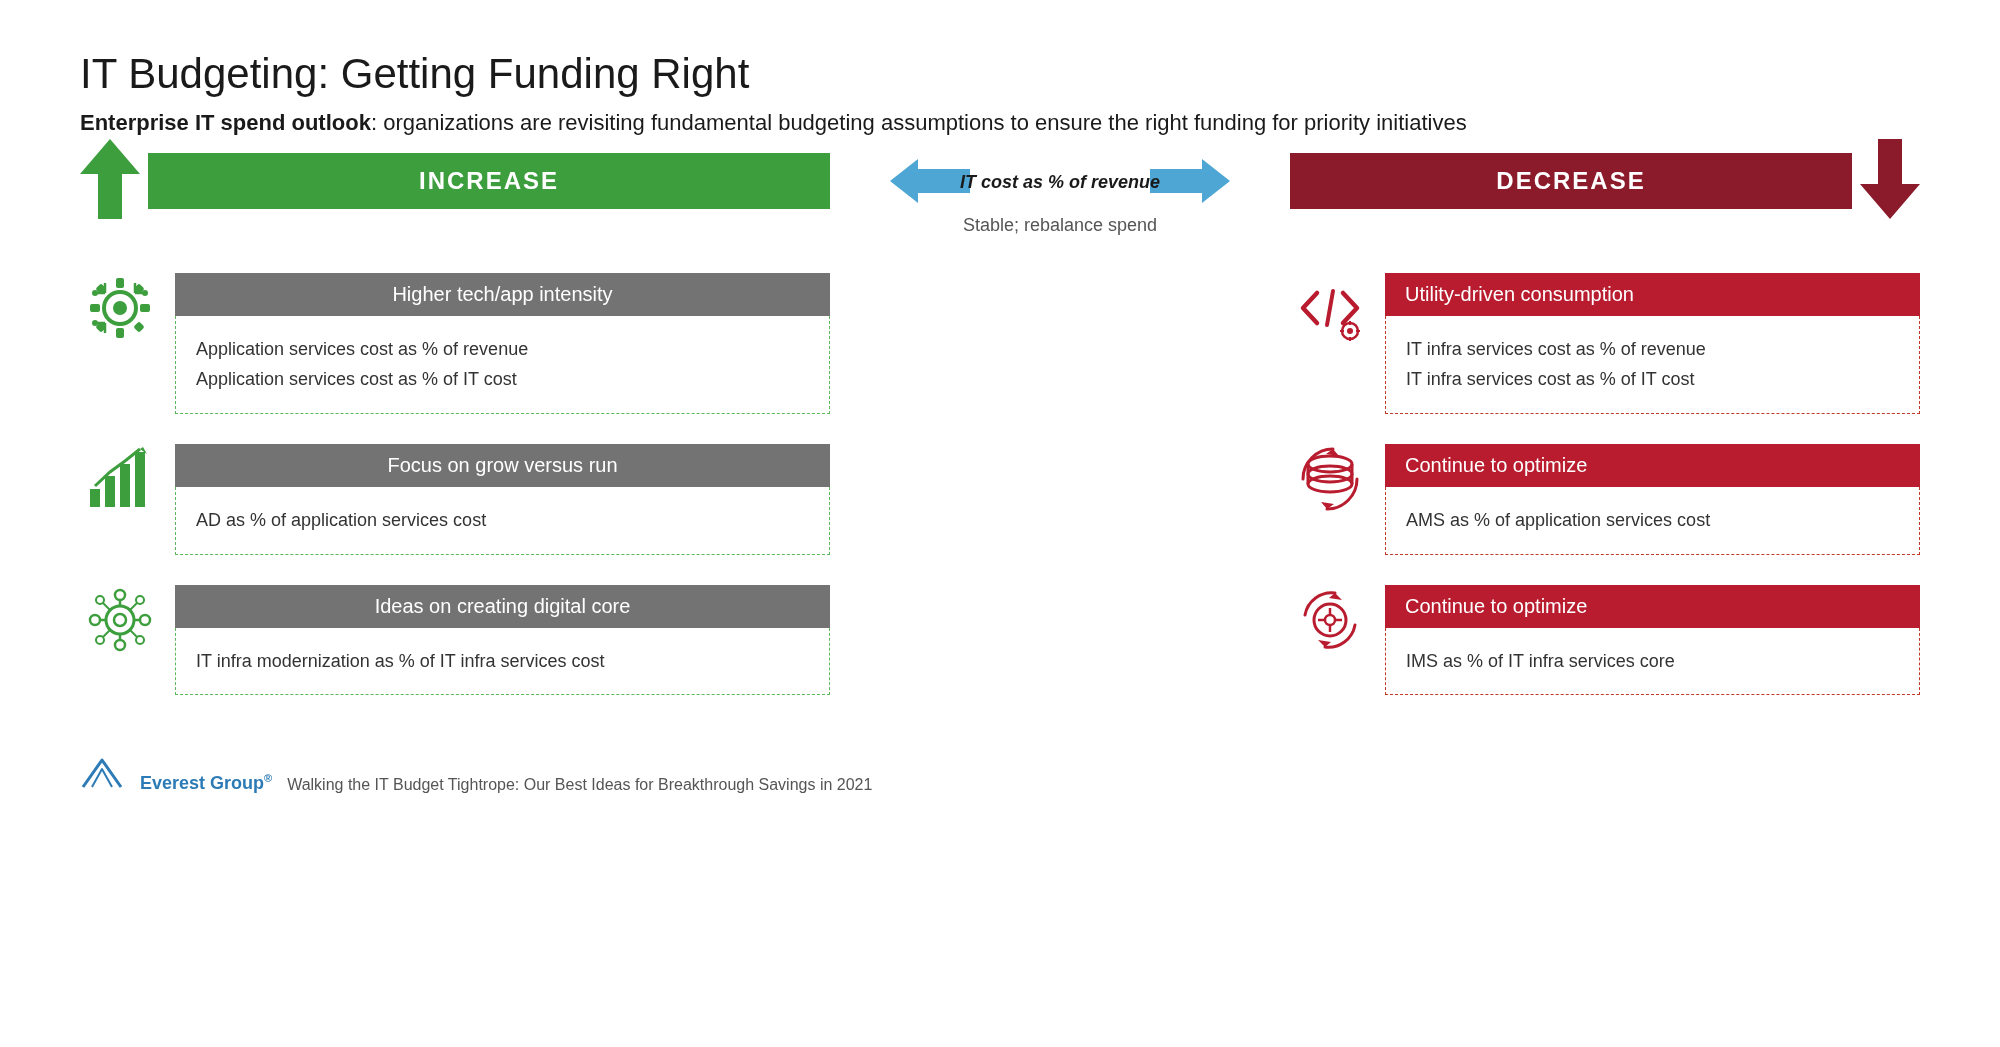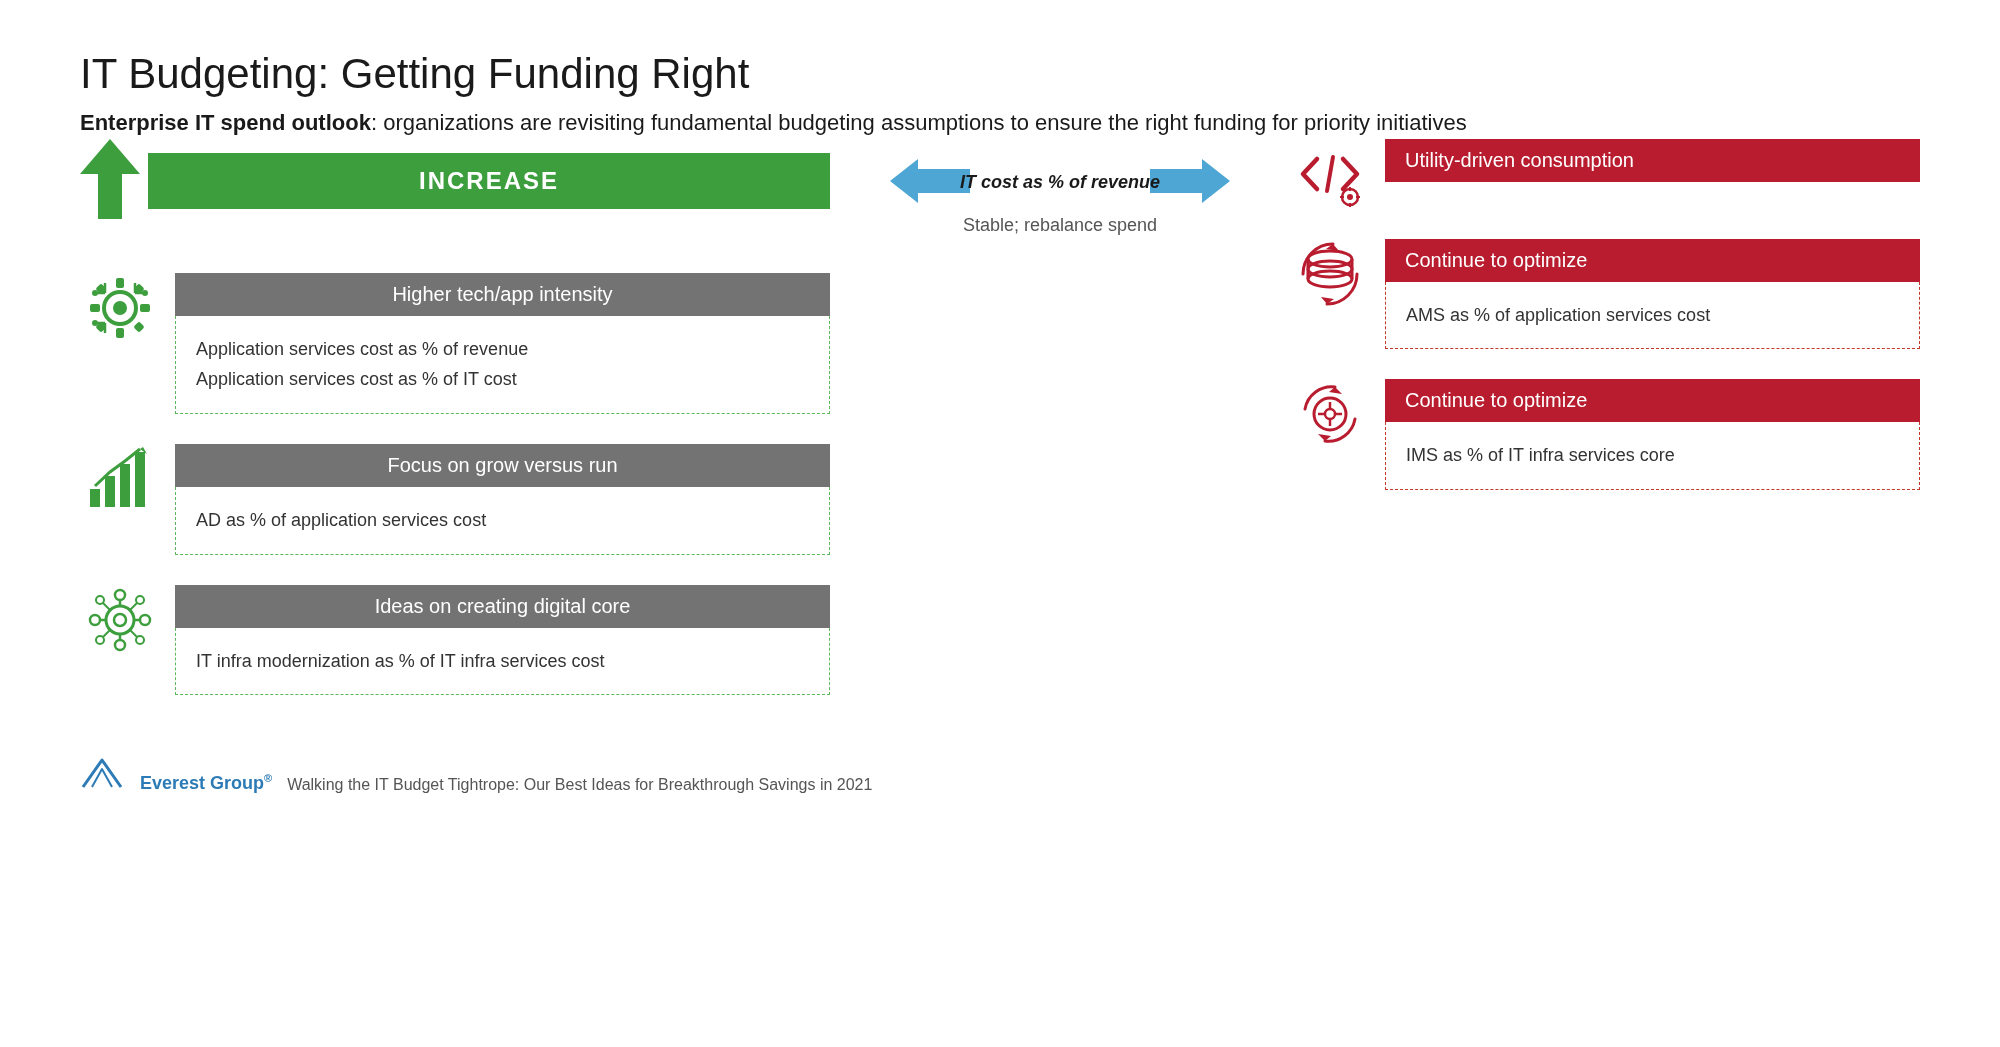--- a/index.html
+++ b/index.html
@@ -345,20 +345,29 @@
         </svg>
         <div style="margin-top: -48px; text-align: center; z-index: 10; position: relative; font-style: italic;">
           <div style="font-size: 18px; font-weight: 600; color: #1a1a1a; padding: 6px 20px;">IT cost as % of revenue</div>
         </div>
         <div style="margin-top: 16px; font-size: 18px; color: rgb(85, 85, 85); text-align: center;">Stable; rebalance spend</div>
       </div>
     </div>
 
     <div class="right-column">
 
+      <div class="section-header" style="justify-content: flex-start;">
+        <div class="decrease-banner">DECREASE</div>
+
+        <span class="red-down-arrow">
+          <svg viewBox="0 0 60 80" fill="none" xmlns="http://www.w3.org/2000/svg">
+            <polygon points="30,80 60,45 42,45 42,0 18,0 18,45 0,45" fill="#8b1a2a"></polygon>
+          </svg>
+        </span>
+      </div>
 
       <div class="card-item">
         <div class="card-icon">
           <svg viewBox="0 0 70 70" fill="none" xmlns="http://www.w3.org/2000/svg">
 
             <polyline points="22,20 8,35 22,50" stroke="#b81c2e" stroke-width="4.5" fill="none" stroke-linecap="round" stroke-linejoin="round"></polyline>
 
             <polyline points="48,20 62,35 48,50" stroke="#b81c2e" stroke-width="4.5" fill="none" stroke-linecap="round" stroke-linejoin="round"></polyline>
 
             <line x1="38" y1="18" x2="32" y2="52" stroke="#b81c2e" stroke-width="4" stroke-linecap="round"></line>
@@ -366,20 +375,24 @@
             <circle cx="55" cy="58" r="8" stroke="#b81c2e" stroke-width="2.5" fill="none"></circle>
             <circle cx="55" cy="58" r="3" fill="#b81c2e"></circle>
             <line x1="55" y1="48" x2="55" y2="52" stroke="#b81c2e" stroke-width="2"></line>
             <line x1="55" y1="64" x2="55" y2="68" stroke="#b81c2e" stroke-width="2"></line>
             <line x1="45" y1="58" x2="49" y2="58" stroke="#b81c2e" stroke-width="2"></line>
             <line x1="61" y1="58" x2="65" y2="58" stroke="#b81c2e" stroke-width="2"></line>
           </svg>
         </div>
         <div class="card-body">
           <div class="card-label-red">Utility-driven consumption</div>
+          <div class="card-content-red">
+            <div>IT infra services cost as % of revenue</div>
+            <div>IT infra services cost as % of IT cost</div>
+          </div>
         </div>
       </div>
 
       <div class="card-item">
         <div class="card-icon">
           <svg viewBox="0 0 70 70" fill="none" xmlns="http://www.w3.org/2000/svg">
 
             <ellipse cx="35" cy="20" rx="22" ry="8" stroke="#b81c2e" stroke-width="3" fill="none"></ellipse>
             <line x1="13" y1="20" x2="13" y2="30" stroke="#b81c2e" stroke-width="3"></line>
             <line x1="57" y1="20" x2="57" y2="30" stroke="#b81c2e" stroke-width="3"></line>

